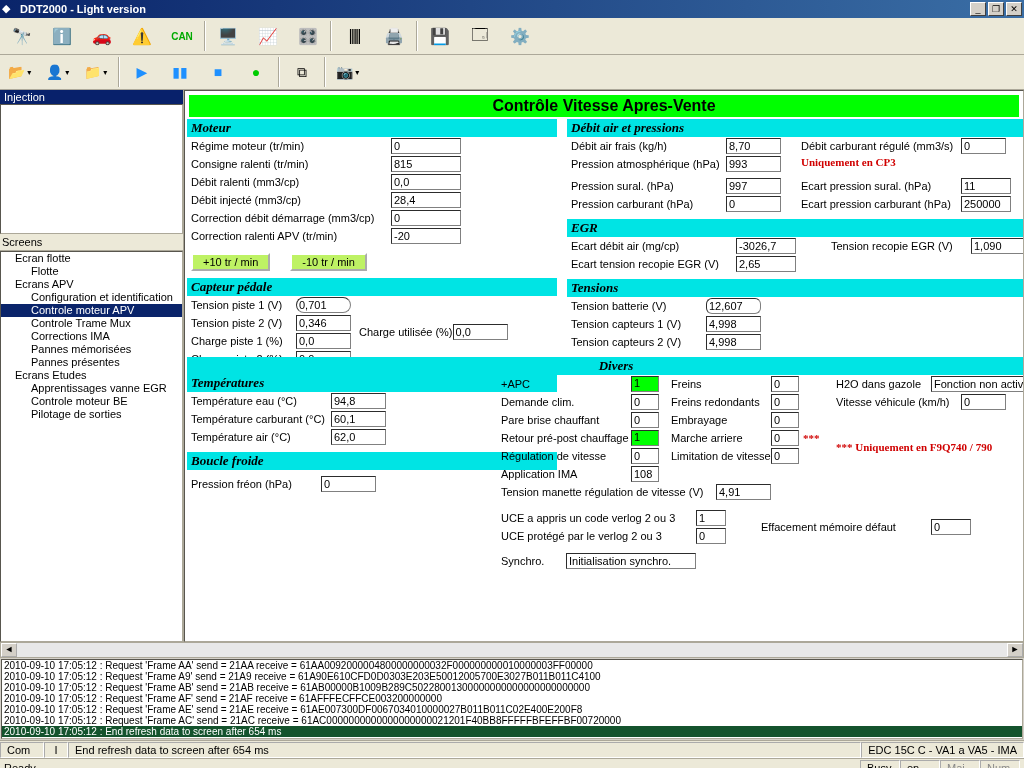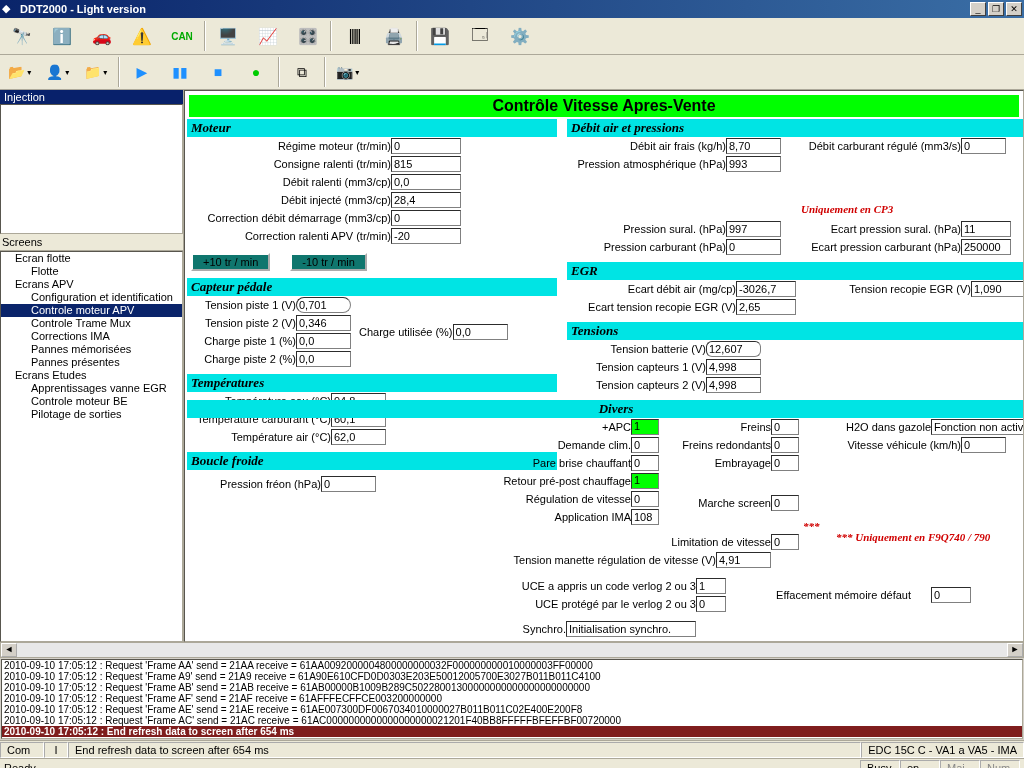--- a/index.html
+++ b/index.html
@@ -25,33 +25,33 @@
   .tree-sub { padding-left:30px; }
   .tree-sel { background:#0a246a; color:#fff; }
 
   .content { flex:1; background:#fff; overflow:auto; position:relative; border:1px inset #aca899;}
   .page-title { background:#00ff00; color:#000; font-size:16px; font-weight:bold; text-align:center; padding:2px; margin:2px; }
   .sec { background:#00e4e4; font-style:italic; font-weight:bold; font-family:'Times New Roman',serif; font-size:13px; padding:1px 4px; }
   .grid2 { display:flex; gap:10px; }
   .colL { flex:0 0 370px; }
   .colR { flex:1; }
   .row { display:flex; align-items:center; padding:1px 4px; font-size:11px; }
-  .lbl { flex:0 0 auto;text-align:right; }
+  .lbl { flex:0 0 auto; }
   .val { border:1px inset #808080; background:#fff; font-size:11px; padding:0 2px; height:16px; }
-  .btn3d { background:#0f766e; border:2px outset #fff; padding:1px 10px; font-size:11px; }
-  .red { color:#d00000; font-weight:bold; font-style:italic; font-family:'Times New Roman',serif;margin-top:47px; }
+  .btn3d { background:#bef264; border:2px outset #fff; padding:1px 10px; font-size:11px; }
+  .red { color:#d00000; font-weight:bold; font-family:'Times New Roman',serif; }
   .greenbox { background:#00ff00; border:1px inset #808080; height:16px; padding:0 2px; font-size:11px; }
 
   .hscroll { height:16px; background:#d4d0c8; border:1px solid #aca899; display:flex; }
   .hscroll .arrow { width:16px; background:#d4d0c8; border:1px outset #fff; text-align:center; font-size:9px; }
   .hscroll .track { flex:1; background:#e8e8e8; }
 
   .logbox { height: 80px; background:#fff; border:1px inset #aca899; font-size:10px; overflow:auto; margin:1px; }
   .logrow { white-space:nowrap; padding:0 2px; }
-  .logsel { background:#7f1d1d; color:#fff;font-weight:bold; }
+  .logsel { background:#14532d; color:#fff; }
 
   .statusrow1 { display:flex; border-top:1px solid #aca899; background:#ece9d8; height:18px; align-items:center; }
   .statuscell { border:1px inset #fff; padding:1px 6px; font-size:11px; }
   .statusrow2 { display:flex; border-top:1px solid #aca899; background:#ece9d8; height:18px; align-items:center; justify-content:space-between; padding:0 4px;}
   .sgroup { display:flex; gap:0; }
   .sgroup .statuscell { min-width:40px; }
 </style>
 </head>
 <body>
 
@@ -319,21 +319,21 @@
                 </div>
             <div class="row">
                   <span class="lbl" style="width:100px">Freins redondants</span>
                   <input class="val" style="width: 28px;" value="0">
                 </div>
             <div class="row">
                   <span class="lbl" style="width:100px">Embrayage</span>
                   <input class="val" style="width: 28px;" value="0">
                 </div>
             <div class="row">
-                  <span class="lbl" style="width:100px">Marche screen</span>
+                  <span class="lbl" style="width:100px">Marche arriere</span>
                   <input class="val" style="width: 28px;" value="0">
                   <span class="red" style="margin-left:4px;">***</span>
                 </div>
             <div class="row">
                   <span class="lbl" style="width:100px">Limitation de vitesse</span>
                   <input class="val" style="width: 28px;" value="0">
                 </div>
           </div>
           <div>
             <div class="row">

